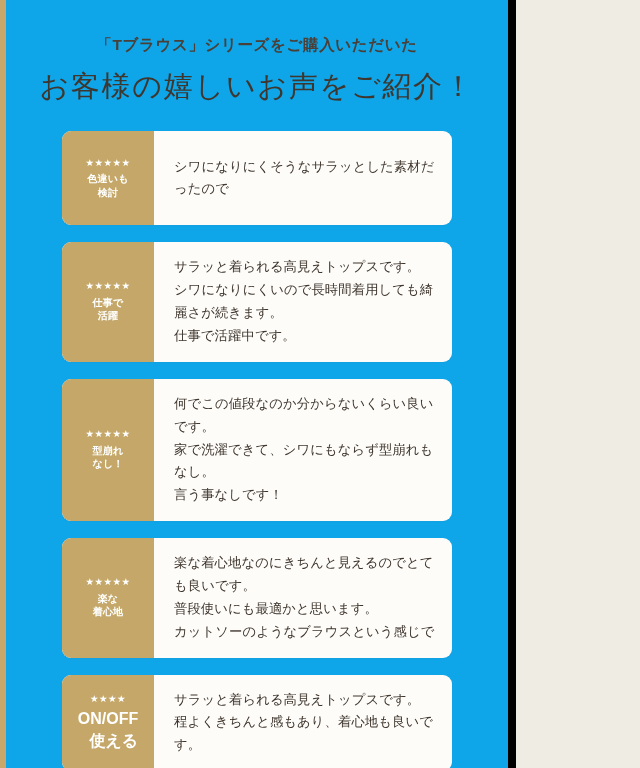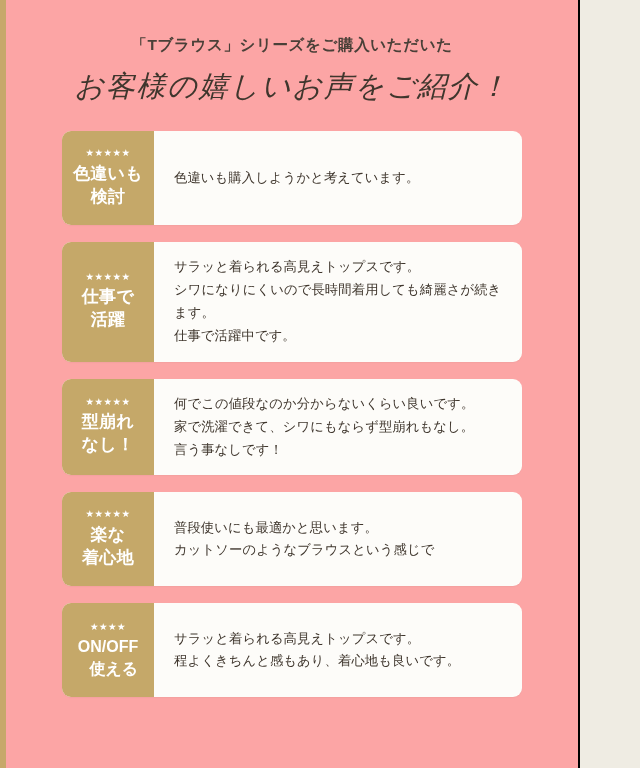--- a/index.html
+++ b/index.html
@@ -8,47 +8,46 @@
   }
   body {
     width: 640px;
     height: 768px;
     background: #efece3;
     font-family: "Liberation Sans", sans-serif;
     overflow: hidden;
   }
   .page {
     position: relative;
-    width: 580px;
+    width: 516px;
     height: 768px;
     box-sizing: border-box;
-    background: #fca5a5;
+    background: #0ea5e9;
     border-left: 6px solid #c7a86a;
-    border-right: 2px solid #000000;
+    border-right: 8px solid #000000;
   }
   .header {
     padding-top: 34px;
     text-align: center;
   }
   .header-sub {
     font-size: 15.5px;
     color: #4a4038;
     letter-spacing: 0.04em;
     font-weight: bold;
     line-height: 1.4;
   }
   .header-main {
     margin-top: 12px;
     font-size: 29px;
     color: #3f362d;
     font-family: "Liberation Serif", serif;
     letter-spacing: 0.06em;
     font-weight: normal;
     line-height: 1.3;
-    font-style: italic;
   }
   .reviews {
     margin-top: 26px;
     padding: 0 56px;
   }
   .review {
     position: relative;
     display: flex;
     align-items: stretch;
     background: #fdfcf9;
@@ -70,21 +69,21 @@
     box-sizing: border-box;
   }
   .stars {
     font-size: 9.5px;
     letter-spacing: 0.5px;
     line-height: 1;
     margin-bottom: 5px;
     color: #ffffff;
   }
   .badge-label {
-    font-size: 17px;
+    font-size: 10px;
     font-weight: bold;
     line-height: 1.35;
     text-align: center;
     letter-spacing: 0.02em;
   }
   .badge-label.alt {
     font-size: 16px;
     letter-spacing: 0;
     text-align: right;
   }
@@ -116,21 +115,21 @@
 
     <div class="review">
       <div class="badge">
         <div class="stars">★★★★★</div>
         <div class="badge-label">
           <div>色違いも</div>
           <div>検討</div>
         </div>
       </div>
       <div class="body">
-        <div class="body-line">色違いも購入しようかと考えています。</div>
+        <div class="body-line">シワになりにくそうなサラッとした素材だったので</div>
       </div>
     </div>
 
     <div class="review">
       <div class="badge">
         <div class="stars">★★★★★</div>
         <div class="badge-label">
           <div>仕事で</div>
           <div>活躍</div>
         </div>
@@ -159,20 +158,21 @@
 
     <div class="review">
       <div class="badge">
         <div class="stars">★★★★★</div>
         <div class="badge-label">
           <div>楽な</div>
           <div>着心地</div>
         </div>
       </div>
       <div class="body">
+        <div class="body-line">楽な着心地なのにきちんと見えるのでとても良いです。</div>
         <div class="body-line">普段使いにも最適かと思います。</div>
         <div class="body-line">カットソーのようなブラウスという感じで</div>
       </div>
     </div>
 
     <div class="review">
       <div class="badge">
         <div class="stars">★★★★</div>
         <div class="badge-label alt">
           <div>ON/OFF</div>

